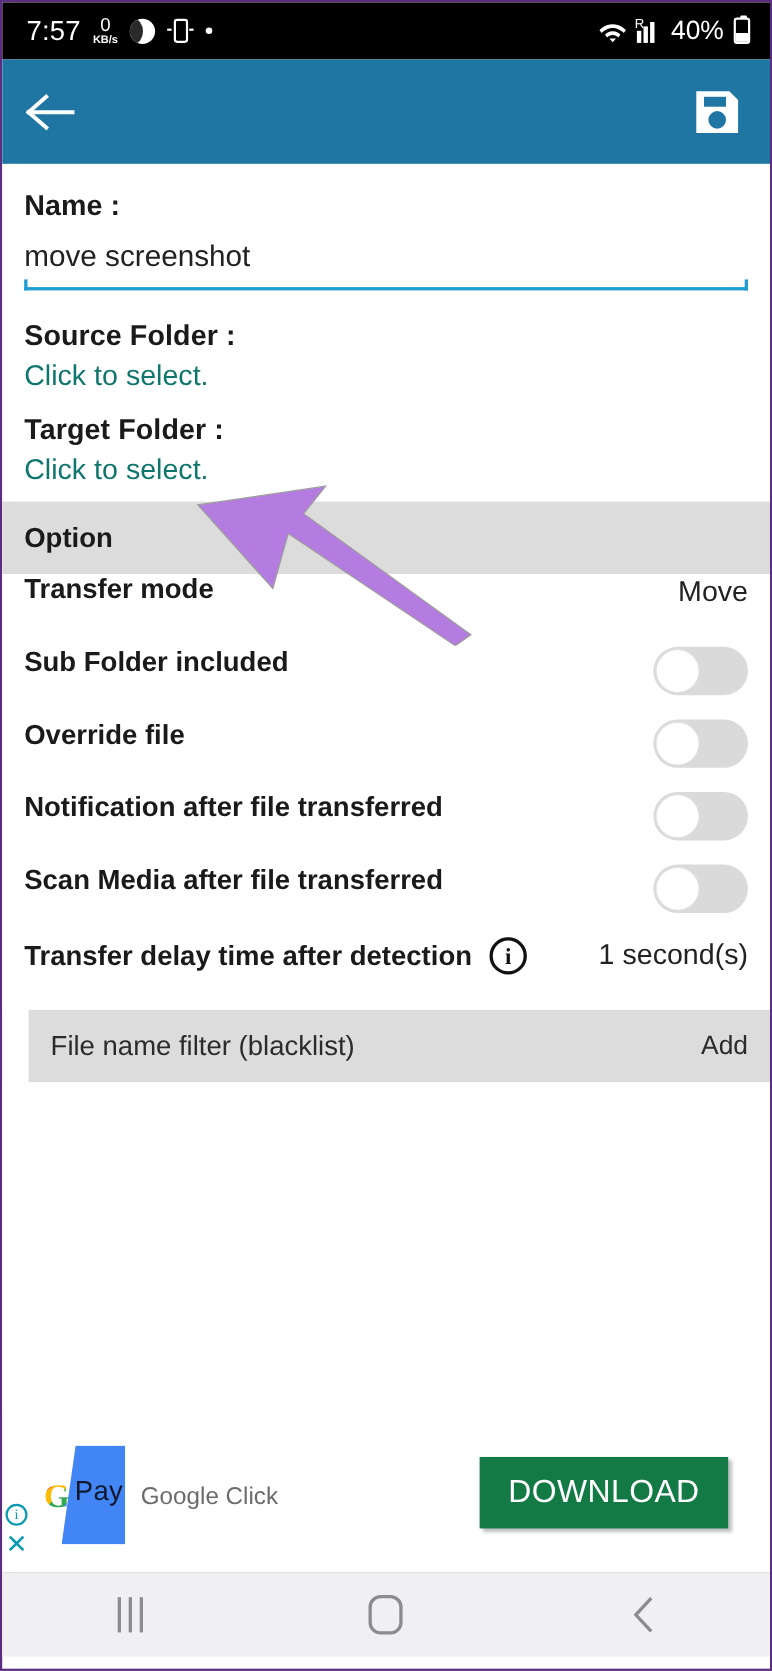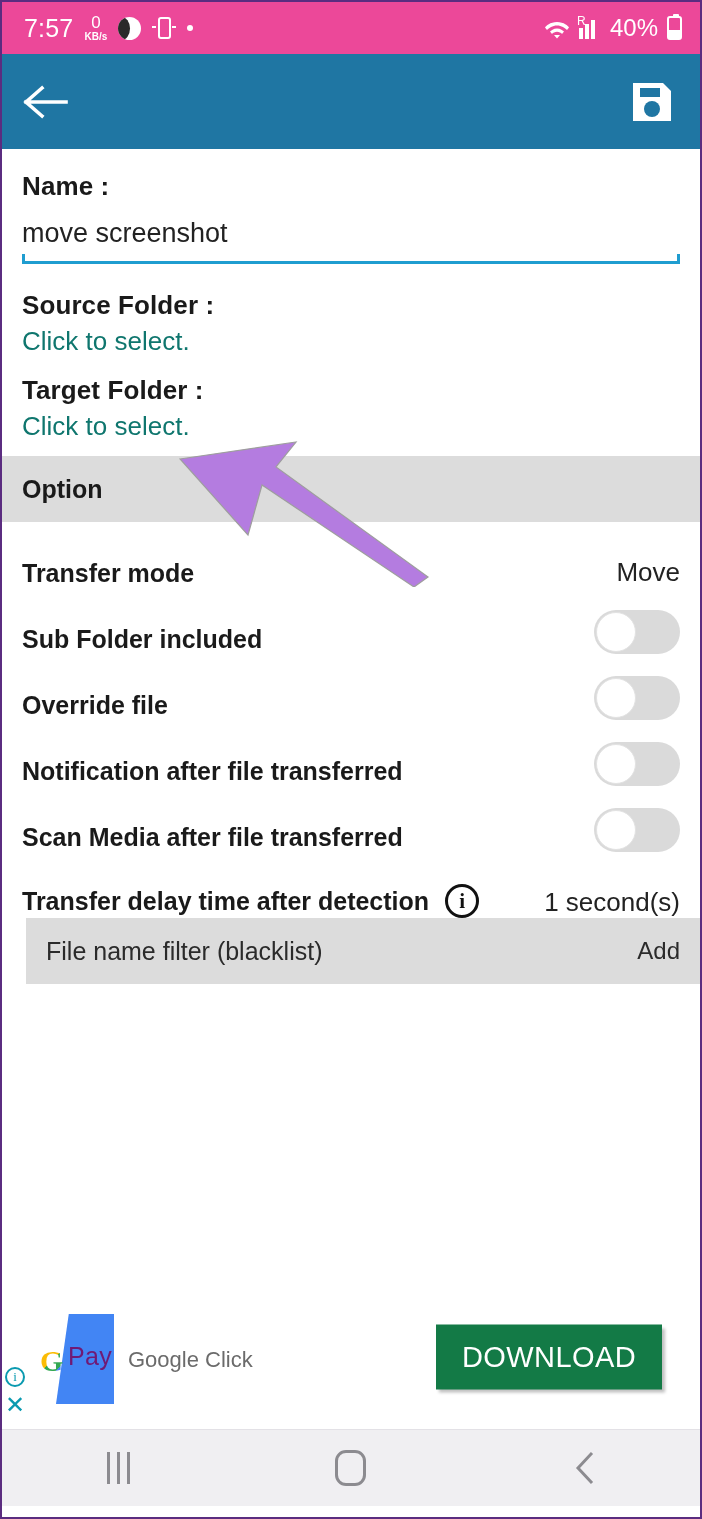--- a/index.html
+++ b/index.html
@@ -15,21 +15,21 @@
     width: 702px;
     height: 1519px;
     border: 2px solid #5b2c80;
     background: #ffffff;
     overflow: hidden;
   }
 
   
   .statusbar {
     height: 52px;
-    background: #ec4899;
+    background: #000000;
     display: flex;
     align-items: center;
     padding: 0 18px 0 22px;
     color: #ffffff;
   }
   .sb-left { display: flex; align-items: center; gap: 11px; flex: 1; }
   .sb-clock { font-size: 25px; letter-spacing: .2px; }
   .sb-kbs { display: flex; flex-direction: column; align-items: center; line-height: 1; }
   .sb-kbs .num { font-size: 17px; }
   .sb-kbs .unit { font-size: 10px; font-weight: bold; margin-top: 1px; }
@@ -131,21 +131,21 @@
     justify-content: space-between;
     font-size: 25px;
     color: #2b2b2b;
     margin-left: 24px;
   }
   .section-header .add-action { font-size: 24px; color: #2b2b2b; cursor: pointer; }
 
   .row {
     height: 66px;
     display: flex;
-    align-items: flex-end;
+    align-items: flex-start;
     justify-content: space-between;
     padding: 0 20px;
     background: #ffffff;
   }
   .row-label {
     font-size: 25px; font-weight: bold; color: #1a1a1a;
     display: flex; align-items: center; gap: 16px;
   }
   .row-value { font-size: 26px; color: #222222; }
   .info-icon {
@@ -195,21 +195,21 @@
   .ad-close { color: #0a9ab0; font-size: 24px; line-height: 1; cursor: pointer; }
   .gpay-logo { position: relative; width: 82px; height: 105px; margin-right: 14px; }
   .gpay-shape {
     position: absolute; left: 24px; top: 10px;
     width: 58px; height: 90px;
     background: #4285f4;
     clip-path: polygon(22% 0%, 100% 0%, 100% 100%, 0% 100%);
   }
   .gpay-pay {
     position: absolute; left: 36px; top: 38px;
-    color: #701a75; font-size: 25px; letter-spacing: .3px;
+    color: #0f172a; font-size: 25px; letter-spacing: .3px;
   }
   .gpay-g {
     position: absolute; left: 8px; top: 40px;
     font-size: 30px; font-weight: bold;
     font-family: "Liberation Serif", serif;
     background: linear-gradient(135deg,#ea4335 0%, #ea4335 25%, #fbbc05 25%, #fbbc05 50%, #34a853 50%, #34a853 75%, #4285f4 75%);
     -webkit-background-clip: text; background-clip: text; color: transparent;
   }
   .ad-text { display: flex; flex-direction: column; justify-content: center; }
   .ad-headline { font-size: 34px; color: #1c1c1c; line-height: 1.18; max-width: 300px; }

